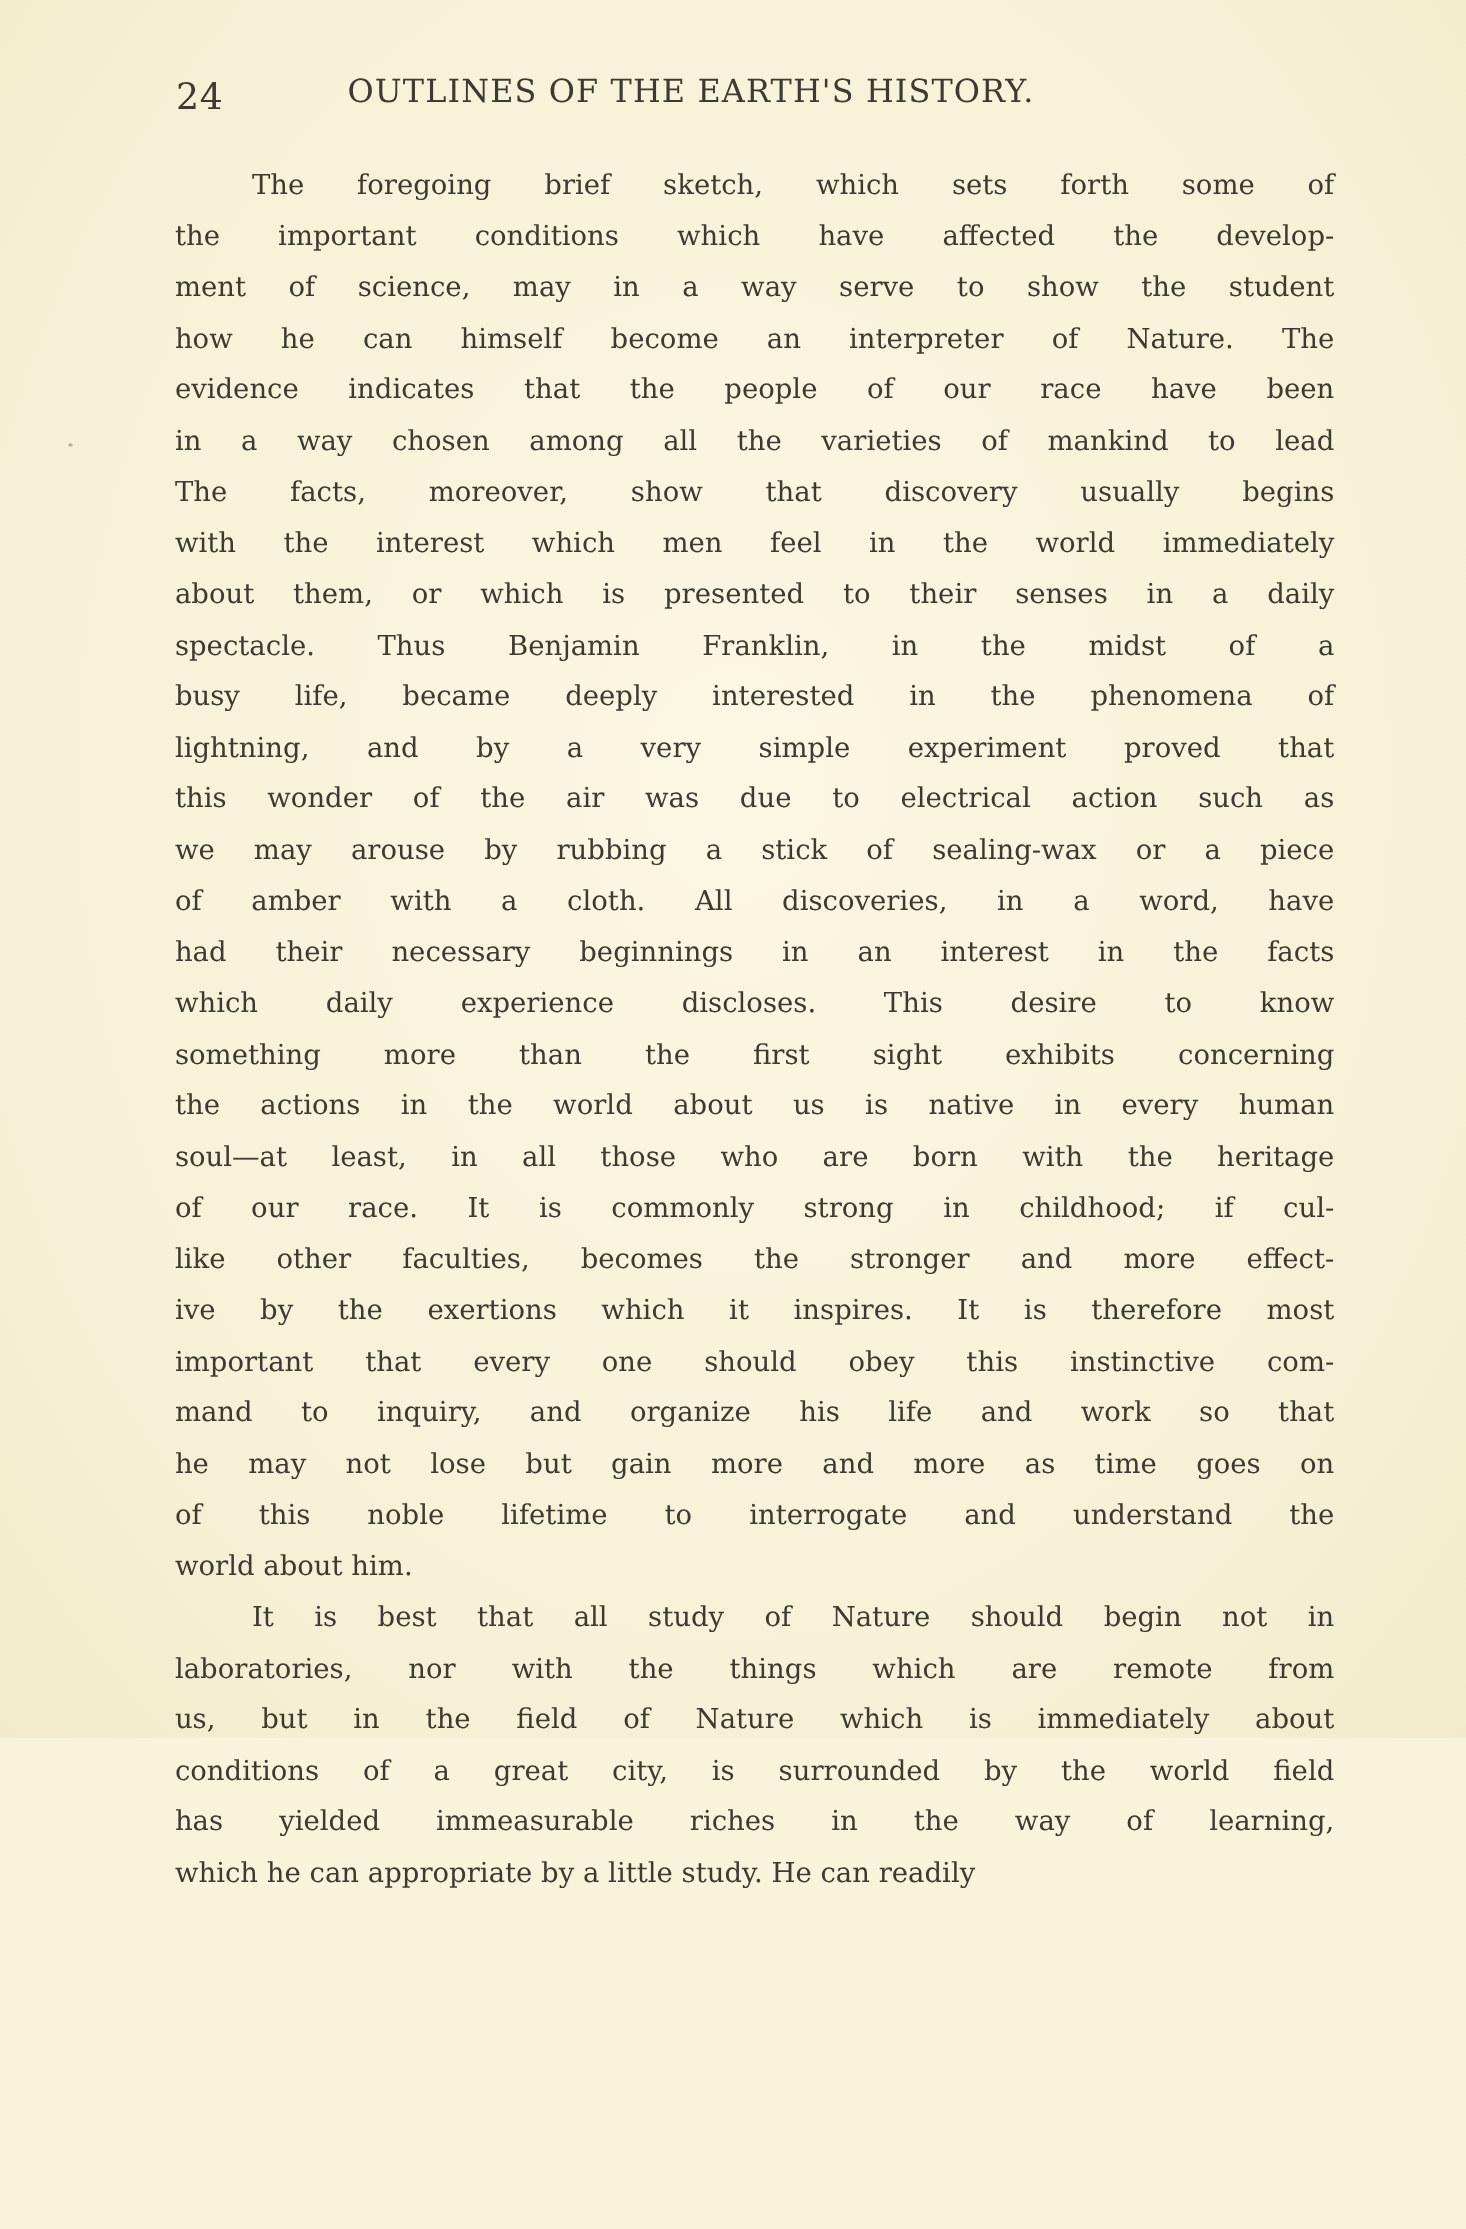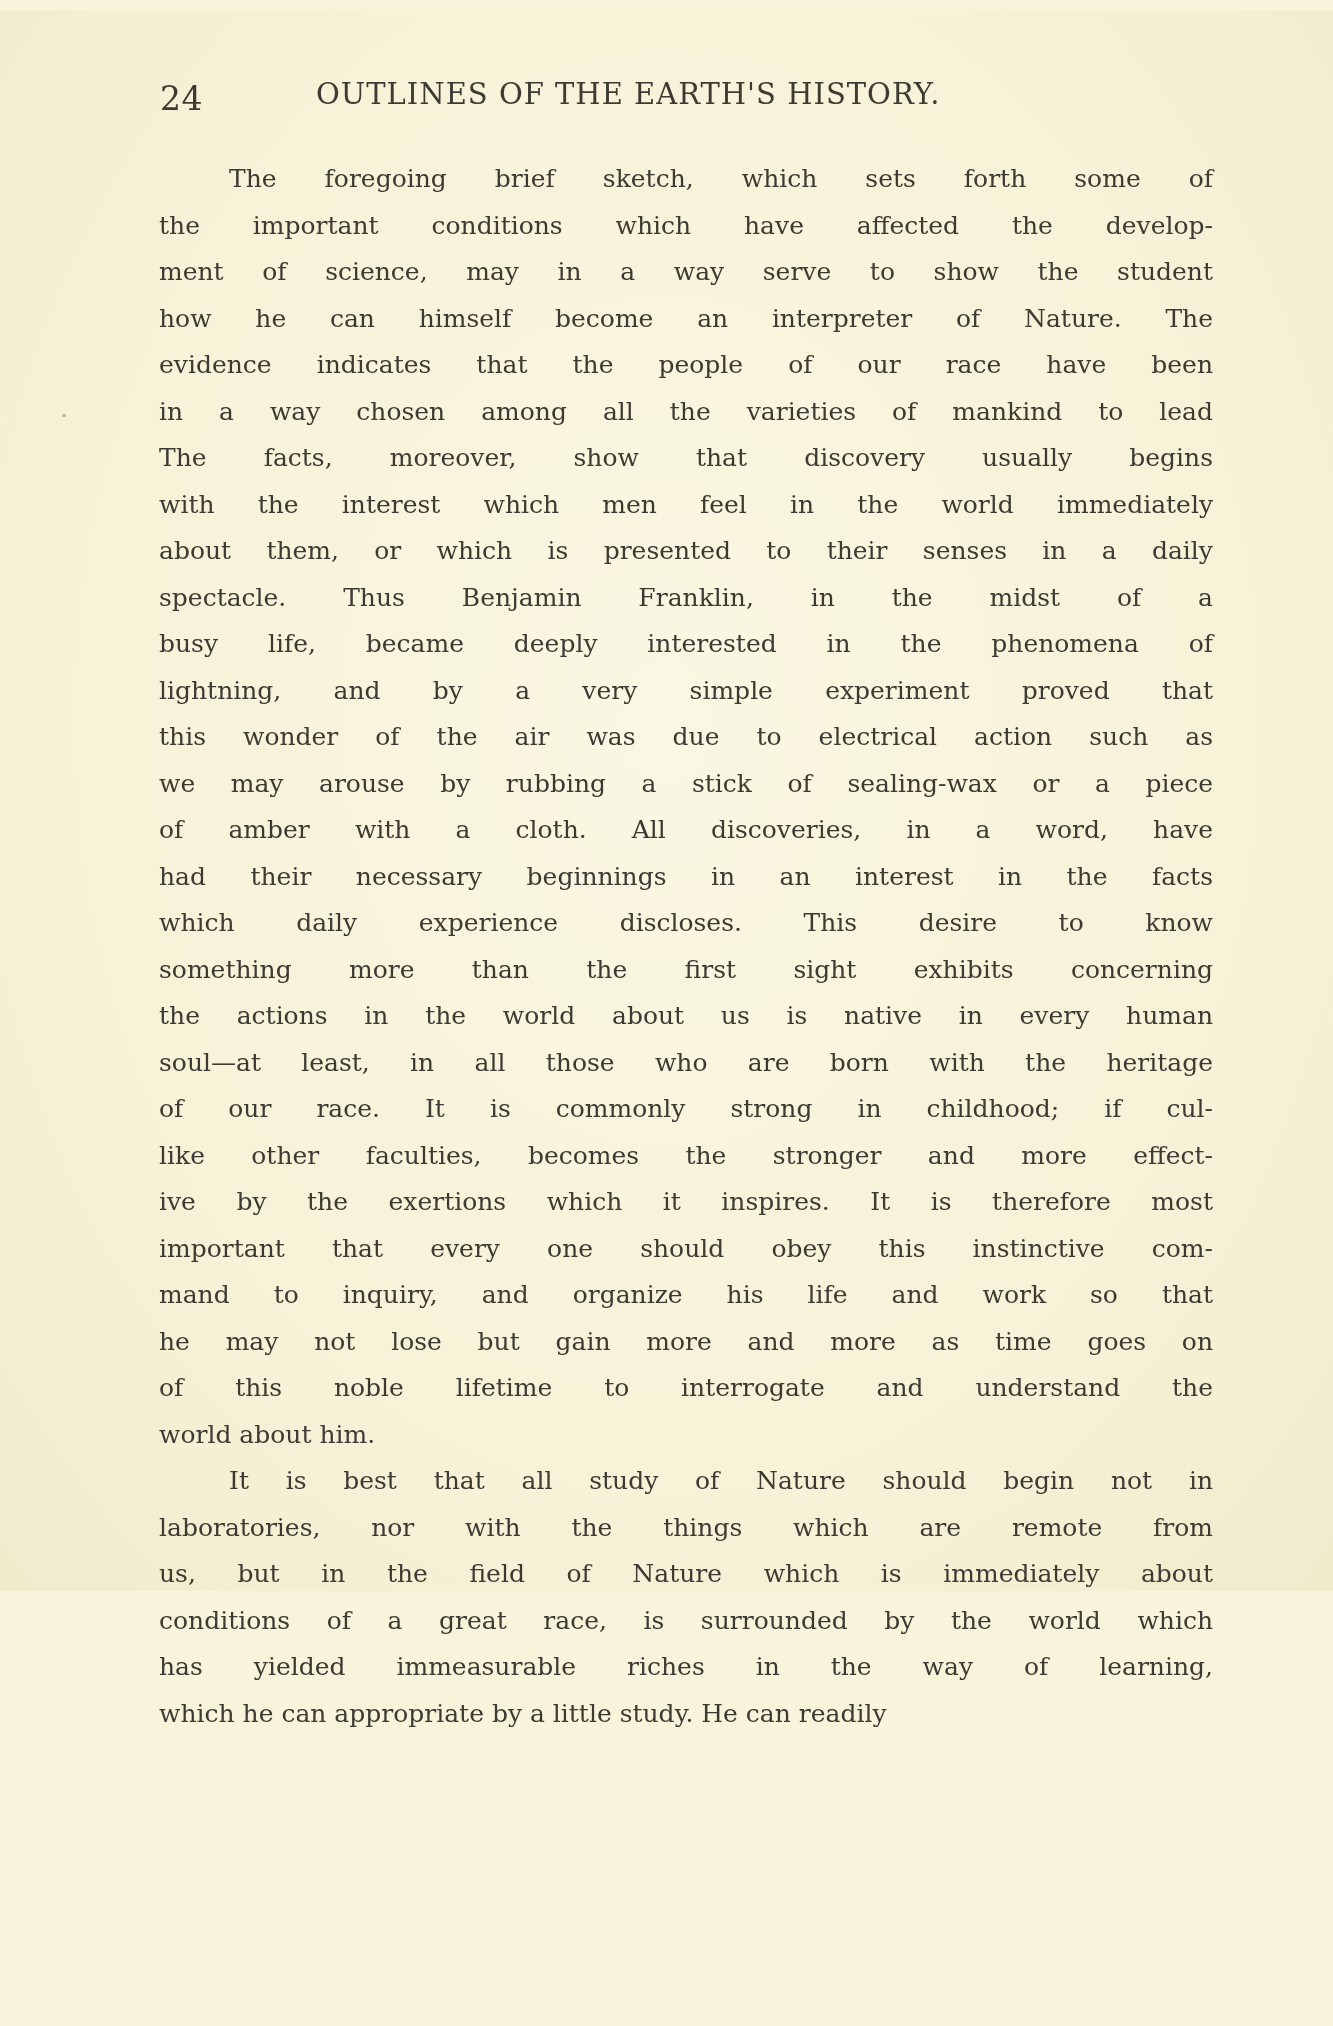--- a/index.html
+++ b/index.html
@@ -5,21 +5,21 @@
   html, body { margin: 0; padding: 0; }
   body {
     width: 1333px; height: 2026px;
     background: #f8f4dc;
     font-family: "DejaVu Serif", "Liberation Serif", serif;
     color: #3d3a32;
     position: relative;
     overflow: hidden;
   }
   .page {
-    position: absolute; left: 0; top: 11px; width: 1333px; height: 1580px;
+    position: absolute; left: 0; top: 0; width: 1333px; height: 1580px;
     background: radial-gradient(ellipse at 50% 45%, #faf7e3 0%, #f6f1d6 70%, #f1ebcc 100%);
   }
   .header {
     position: absolute; top: 62px; left: 160px; width: 925px; height: 48px;
     font-size: 30px; letter-spacing: 0.5px;
   }
   .page-number { position: absolute; left: 0; top: 6px; font-size: 33px; }
   .running-title { position: absolute; left: 156px; top: 4px; font-size: 29px; letter-spacing: 1px; }
   .body-text {
     position: absolute; top: 145px; left: 159px; width: 1054px;
@@ -69,18 +69,18 @@
         <span class="line">important that every one should obey this instinctive com-</span>
         <span class="line">mand to inquiry, and organize his life and work so that</span>
         <span class="line">he may not lose but gain more and more as time goes on</span>
         <span class="line">of this noble lifetime to interrogate and understand the</span>
         <span class="line last">world about him.</span>
       </div>
       <div>
         <span class="line indent">It is best that all study of Nature should begin not in</span>
         <span class="line">laboratories, nor with the things which are remote from</span>
         <span class="line">us, but in the field of Nature which is immediately about</span>
-        <span class="line">conditions of a great race, is surrounded by the world which</span>
+        <span class="line">conditions of a great city, is surrounded by the world field</span>
         <span class="line">has yielded immeasurable riches in the way of learning,</span>
         <span class="line last">which he can appropriate by a little study.  He can readily</span>
       </div>
     </div>
 </div>
 
 </body></html>

